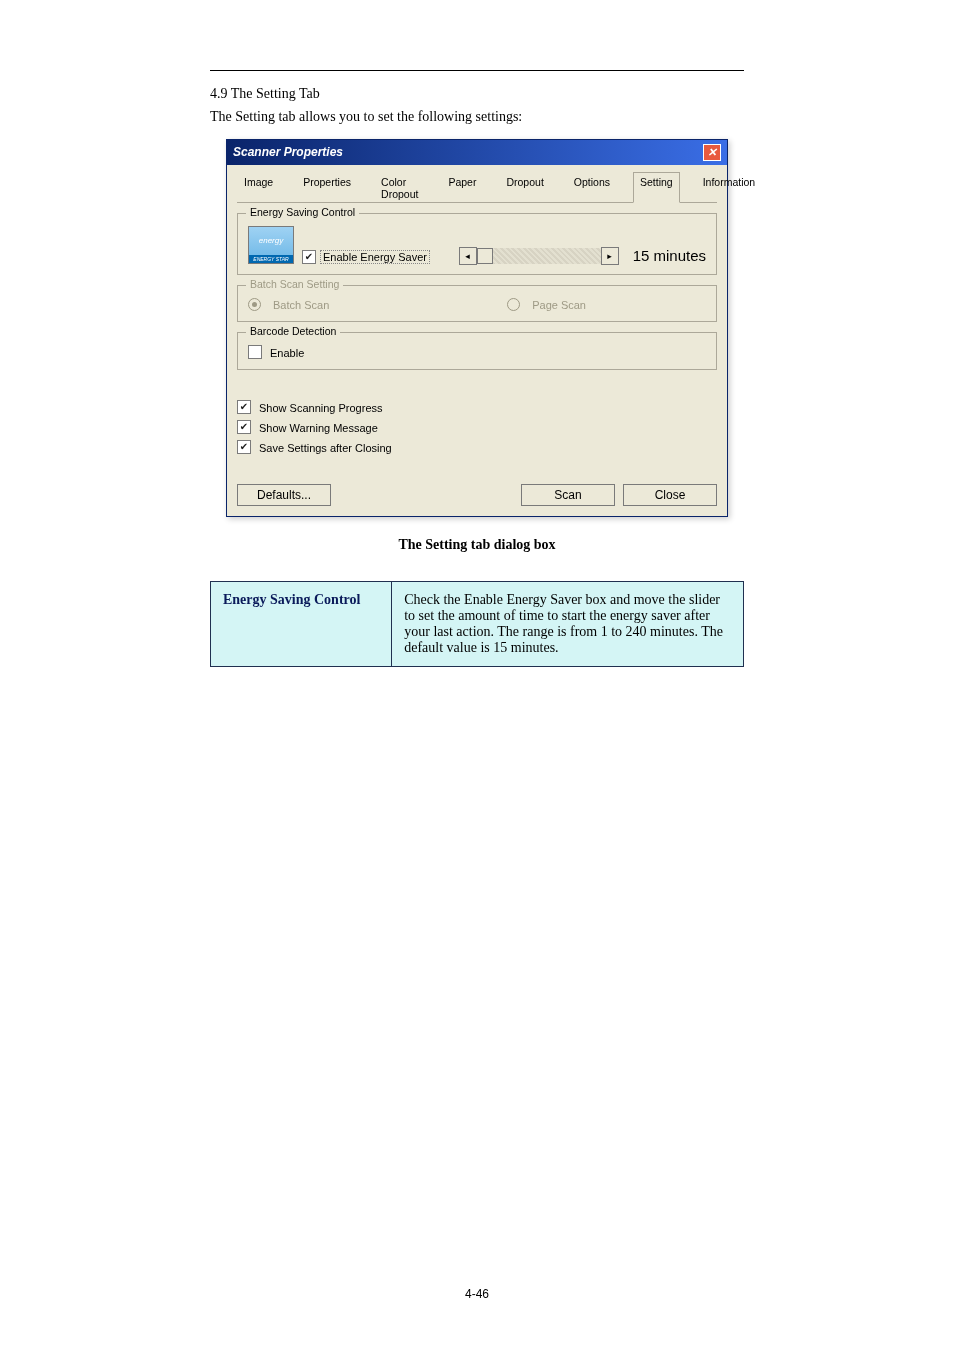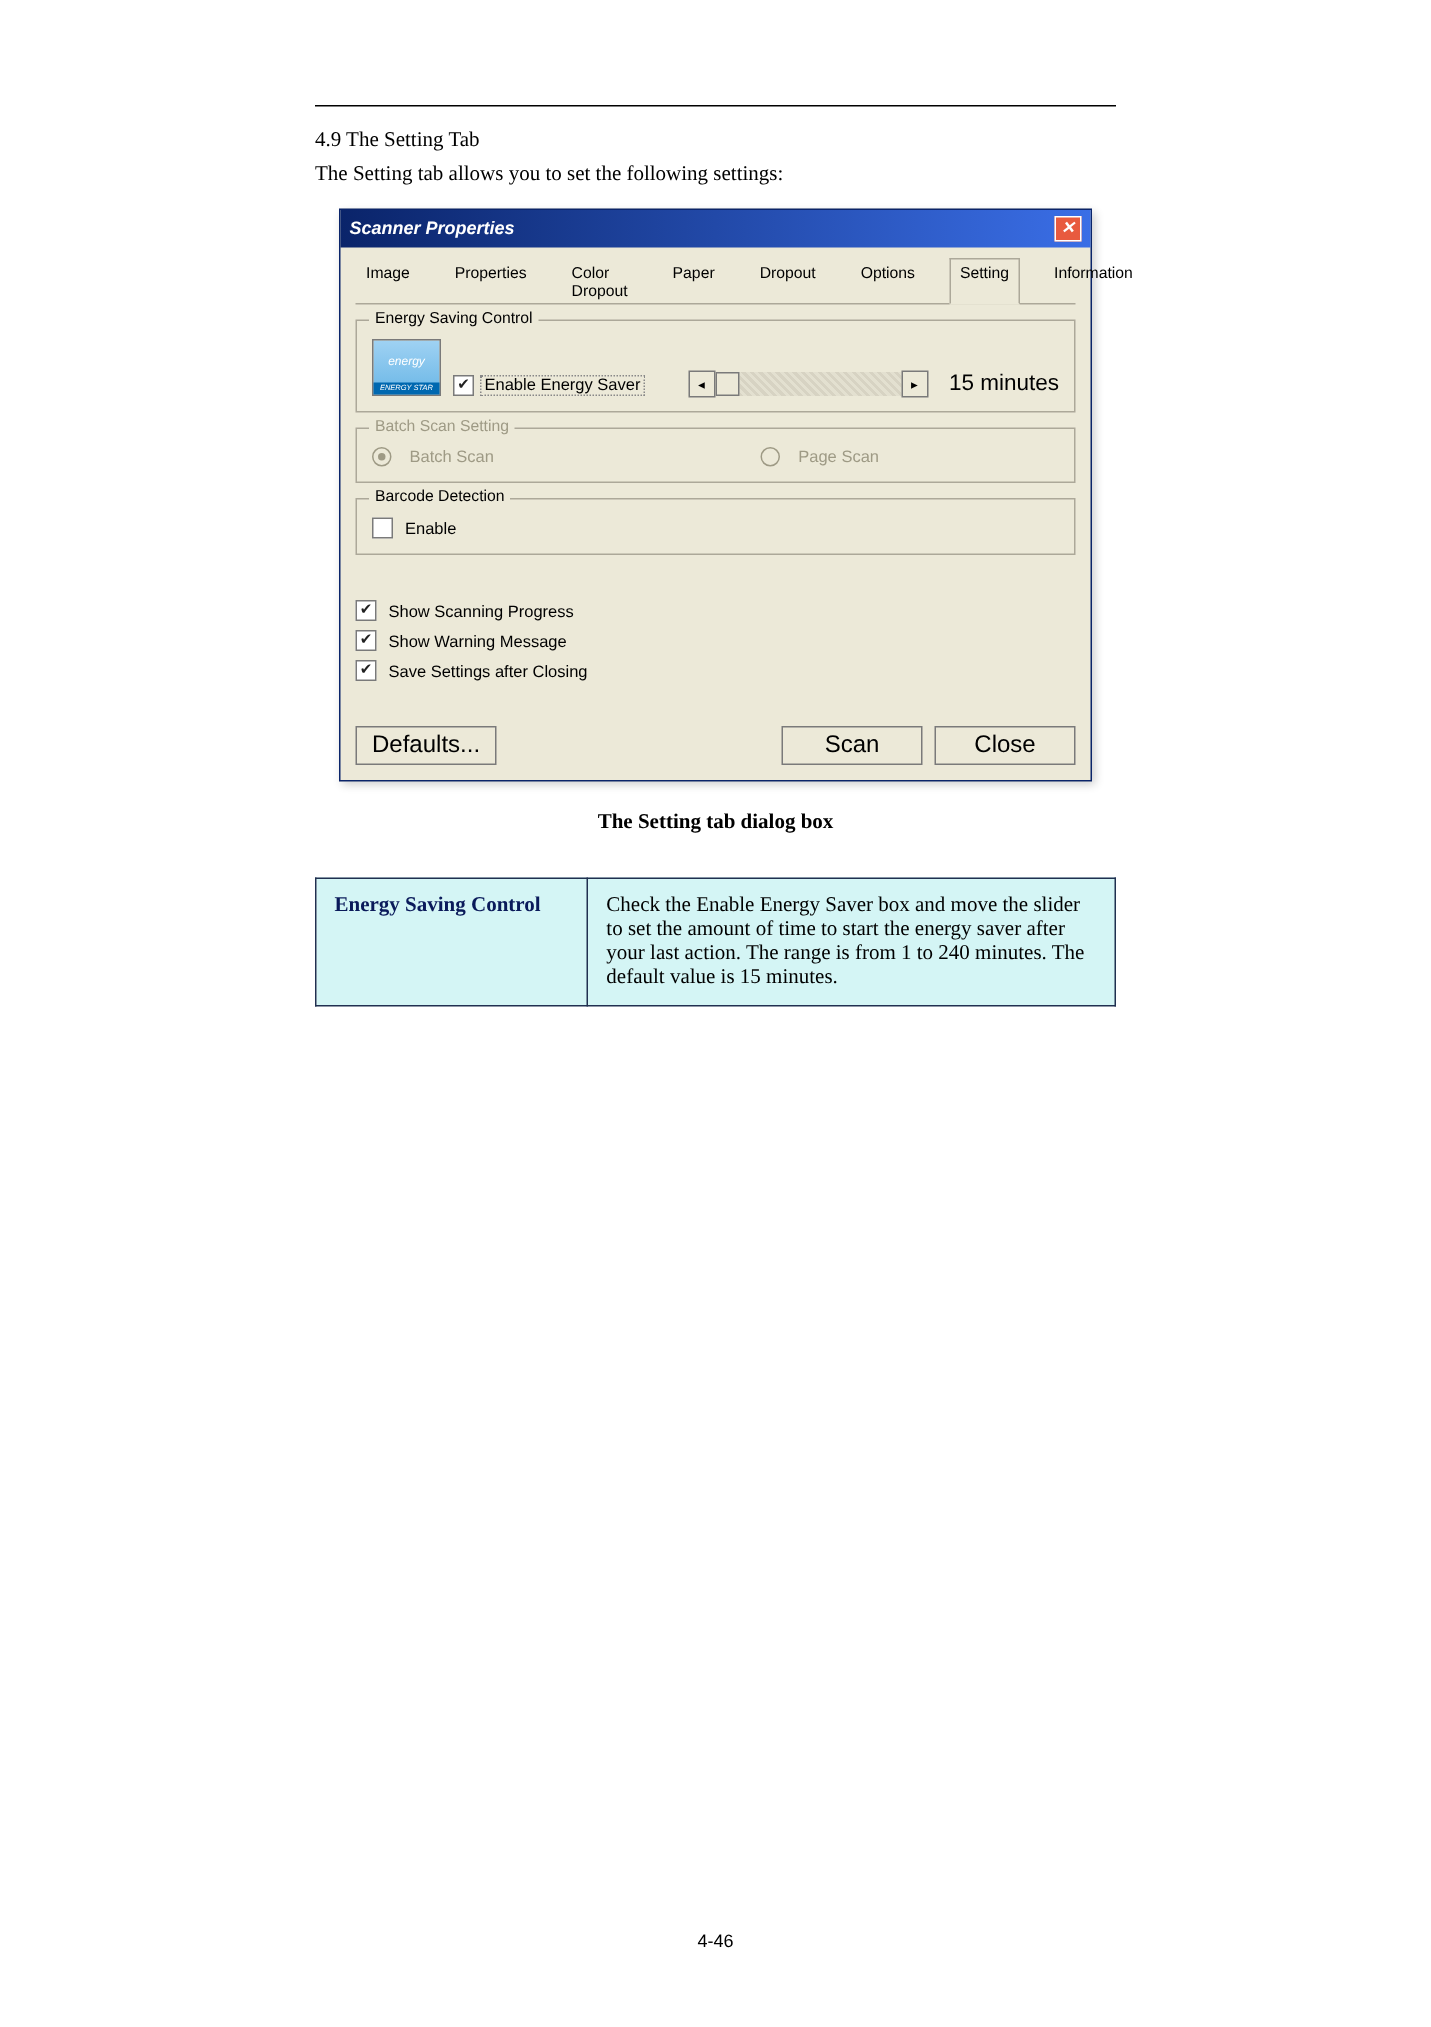--- a/index.html
+++ b/index.html
@@ -190,21 +190,21 @@
     display: flex;
     justify-content: space-between;
     margin-top: 30px;
     gap: 8px;
   }
   .btn {
     min-width: 72px;
     padding: 3px 10px;
     background: #ece9d8;
     border: 1px solid #7a7a7a;
-    font-size: 16px;
+    font-size: 12px;
     text-align: center;
   }
   
   .info-table {
     width: 100%;
     border-collapse: collapse;
     margin-top: 28px;
     font-size: 14px;
   }
   .info-table td {

